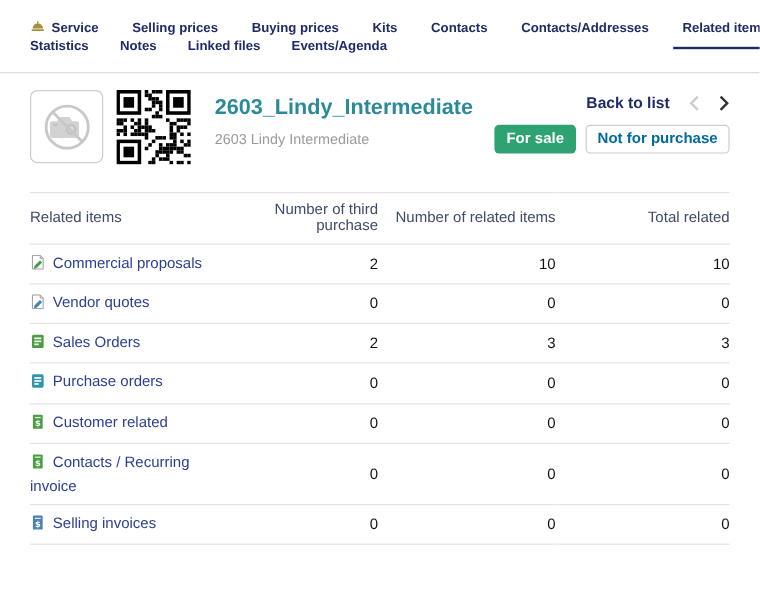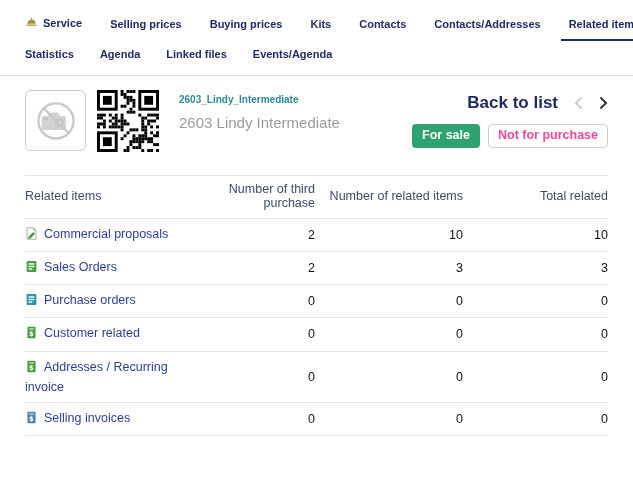--- a/index.html
+++ b/index.html
@@ -11,41 +11,41 @@
   }
   *{box-sizing:border-box;}
   html,body{margin:0;padding:0;}
   body{
     width:633px;height:500px;background:#fff;
     font-family:"Liberation Sans",sans-serif;font-size:12.5px;color:#111;
     overflow:hidden;
   }
   
   .tabs{display:flex;gap:28px;padding:16px 25px 0;align-items:center;}
-  .tabs.row2{padding-top:0;margin-top:17px;gap:26px;}
+  .tabs.row2{padding-top:0;margin-top:1px;gap:26px;}
   .tab{color:var(--navy);font-weight:600;font-size:11px;text-decoration:none;position:relative;white-space:nowrap;cursor:pointer;}
   .tab .tab-icon{margin-right:5px;vertical-align:-2px;display:inline-block;}
   .tab.active::after{content:"";position:absolute;left:-8px;right:-8px;top:calc(100% + 9px);height:2px;background:var(--navy);}
   .tabbar-divider{height:1px;background:#dcdcdc;margin-top:15px;}
   
   .product-header{display:flex;margin:14px 25px 0;}
   .photo-box{width:61px;height:61px;border:1px solid #ccc;border-radius:6px;background:#fff;
     display:flex;align-items:center;justify-content:center;flex:none;}
   .qr-box{width:62px;height:62px;margin-left:11px;flex:none;}
   .title-block{margin-left:20px;padding-top:4px;}
-  .product-title{font-size:10px;font-weight:700;color:var(--teal);margin:0;}
-  .product-subtitle{color:#9a9a9a;font-size:15px;margin-top:9px;}
+  .product-title{font-size:18px;font-weight:700;color:var(--teal);margin:0;}
+  .product-subtitle{color:#9a9a9a;font-size:12px;margin-top:9px;}
   .nav-block{margin-left:auto;text-align:right;}
   .backline{display:flex;align-items:center;gap:16px;justify-content:flex-end;padding-top:3px;}
-  .back-link{color:var(--navy);font-weight:700;font-size:17px;text-decoration:none;cursor:pointer;}
+  .back-link{color:var(--navy);font-weight:700;font-size:13px;text-decoration:none;cursor:pointer;}
   .arrow{display:inline-flex;cursor:pointer;}
   .badges{margin-top:11px;display:flex;gap:8px;justify-content:flex-end;}
   .badge{font-size:12.5px;font-weight:700;padding:5px 10px;border-radius:4px;line-height:1.1;}
   .badge.success{background:var(--green);color:#fff;}
-  .badge.neutral{background:#fff;color:#ec4899;border:1px solid #ccc;padding:4px 9px;}
+  .badge.neutral{background:#fff;color:#0369a1;border:1px solid #ccc;padding:4px 9px;}
   
   table.related{margin:23px 25px 0;border-collapse:collapse;width:583px;table-layout:fixed;font-size:12.5px;}
   th{color:#3e4a68;font-weight:400;text-align:right;padding:6px 0 8px;
      border-top:1px solid var(--border);border-bottom:1px solid var(--border);}
   th.c1{text-align:left;}
   td{border-bottom:1px solid var(--border);padding:6px 0;text-align:right;vertical-align:middle;color:#111;}
   td.c1{text-align:left;line-height:1.45;}
   .row-link{color:var(--link);text-decoration:none;cursor:pointer;text-align:right;}
   .row-icon{display:inline-block;margin-right:6px;vertical-align:-2px;}
 </style>
@@ -68,21 +68,21 @@
   <a class="tab"><span class="tab-label">Contacts</span></a>
 
   <a class="tab"><span class="tab-label">Contacts/Addresses</span></a>
 
   <a class="tab active"><span class="tab-label">Related items</span></a>
 </nav>
 
 <nav class="tabs row2" id="tabs-row2">
   <a class="tab"><span class="tab-label">Statistics</span></a>
 
-  <a class="tab"><span class="tab-label">Agenda</span></a>
+  <a class="tab"><span class="tab-label">Notes</span></a>
 
   <a class="tab"><span class="tab-label">Linked files</span></a>
 
   <a class="tab"><span class="tab-label">Events/Agenda</span></a>
 </nav>
 <div class="tabbar-divider"></div>
 
 <header class="product-header">
   <div class="photo-box">
     <svg viewBox="0 0 60 60" width="54" height="54" aria-hidden="true">
@@ -273,20 +273,30 @@
     <td class="c1"><span class="row-icon"><svg width="13" height="13" viewBox="0 0 16 16">
      <path d="M2.5 1h8l3 3v11h-11z" fill="#fdfdfd" stroke="#9a9a9a" stroke-width="1"></path>
      <path d="M10.5 1v3h3" fill="none" stroke="#9a9a9a" stroke-width="1"></path>
      <path d="M4.6 11.8l5.6-5.6 2.2 2.2-5.6 5.6-2.8.6z" fill="#3f9e3f"></path>
             </svg></span><a class="row-link">Commercial proposals</a></td>
     <td>2</td>
     <td>10</td>
     <td>10</td>
   </tr>
 
+  <tr>
+    <td class="c1"><span class="row-icon"><svg width="13" height="13" viewBox="0 0 16 16">
+     <path d="M2.5 1h8l3 3v11h-11z" fill="#fdfdfd" stroke="#9a9a9a" stroke-width="1"></path>
+     <path d="M10.5 1v3h3" fill="none" stroke="#9a9a9a" stroke-width="1"></path>
+     <path d="M4.6 11.8l5.6-5.6 2.2 2.2-5.6 5.6-2.8.6z" fill="#3f85b5"></path>
+            </svg></span><a class="row-link">Vendor quotes</a></td>
+    <td>0</td>
+    <td>0</td>
+    <td>0</td>
+  </tr>
 
   <tr>
     <td class="c1"><span class="row-icon"><svg width="13" height="13" viewBox="0 0 16 16">
      <rect x="2" y="1.2" width="12" height="13.6" rx="1.6" fill="#4a9e42"></rect>
      <rect x="4.4" y="4" width="7.2" height="1.7" fill="#fff"></rect>
      <rect x="4.4" y="7.1" width="7.2" height="1.7" fill="#fff"></rect>
      <rect x="4.4" y="10.2" width="4.6" height="1.7" fill="#fff"></rect>
             </svg></span><a class="row-link">Sales Orders</a></td>
     <td>2</td>
     <td>3</td>
@@ -314,21 +324,21 @@
     <td>0</td>
     <td>0</td>
     <td>0</td>
   </tr>
 
   <tr>
     <td class="c1"><span class="row-icon"><svg width="13" height="13" viewBox="0 0 16 16">
      <rect x="3" y="0.8" width="10" height="14.4" rx="1.2" fill="#4a9e42"></rect>
      <rect x="5" y="3" width="6" height="1.3" fill="#fff" opacity="0.85"></rect>
      <text x="8" y="12.6" font-size="8.5" font-weight="bold" fill="#fff" text-anchor="middle" font-family="DejaVu Sans, sans-serif">$</text>
-            </svg></span><a class="row-link">Addresses / Recurring invoice</a></td>
+            </svg></span><a class="row-link">Contacts / Recurring invoice</a></td>
     <td>0</td>
     <td>0</td>
     <td>0</td>
   </tr>
 
   <tr>
     <td class="c1"><span class="row-icon"><svg width="13" height="13" viewBox="0 0 16 16">
      <rect x="3" y="0.8" width="10" height="14.4" rx="1.2" fill="#4a82b4"></rect>
      <rect x="5" y="3" width="6" height="1.3" fill="#fff" opacity="0.85"></rect>
      <text x="8" y="12.6" font-size="8.5" font-weight="bold" fill="#fff" text-anchor="middle" font-family="DejaVu Sans, sans-serif">$</text>

